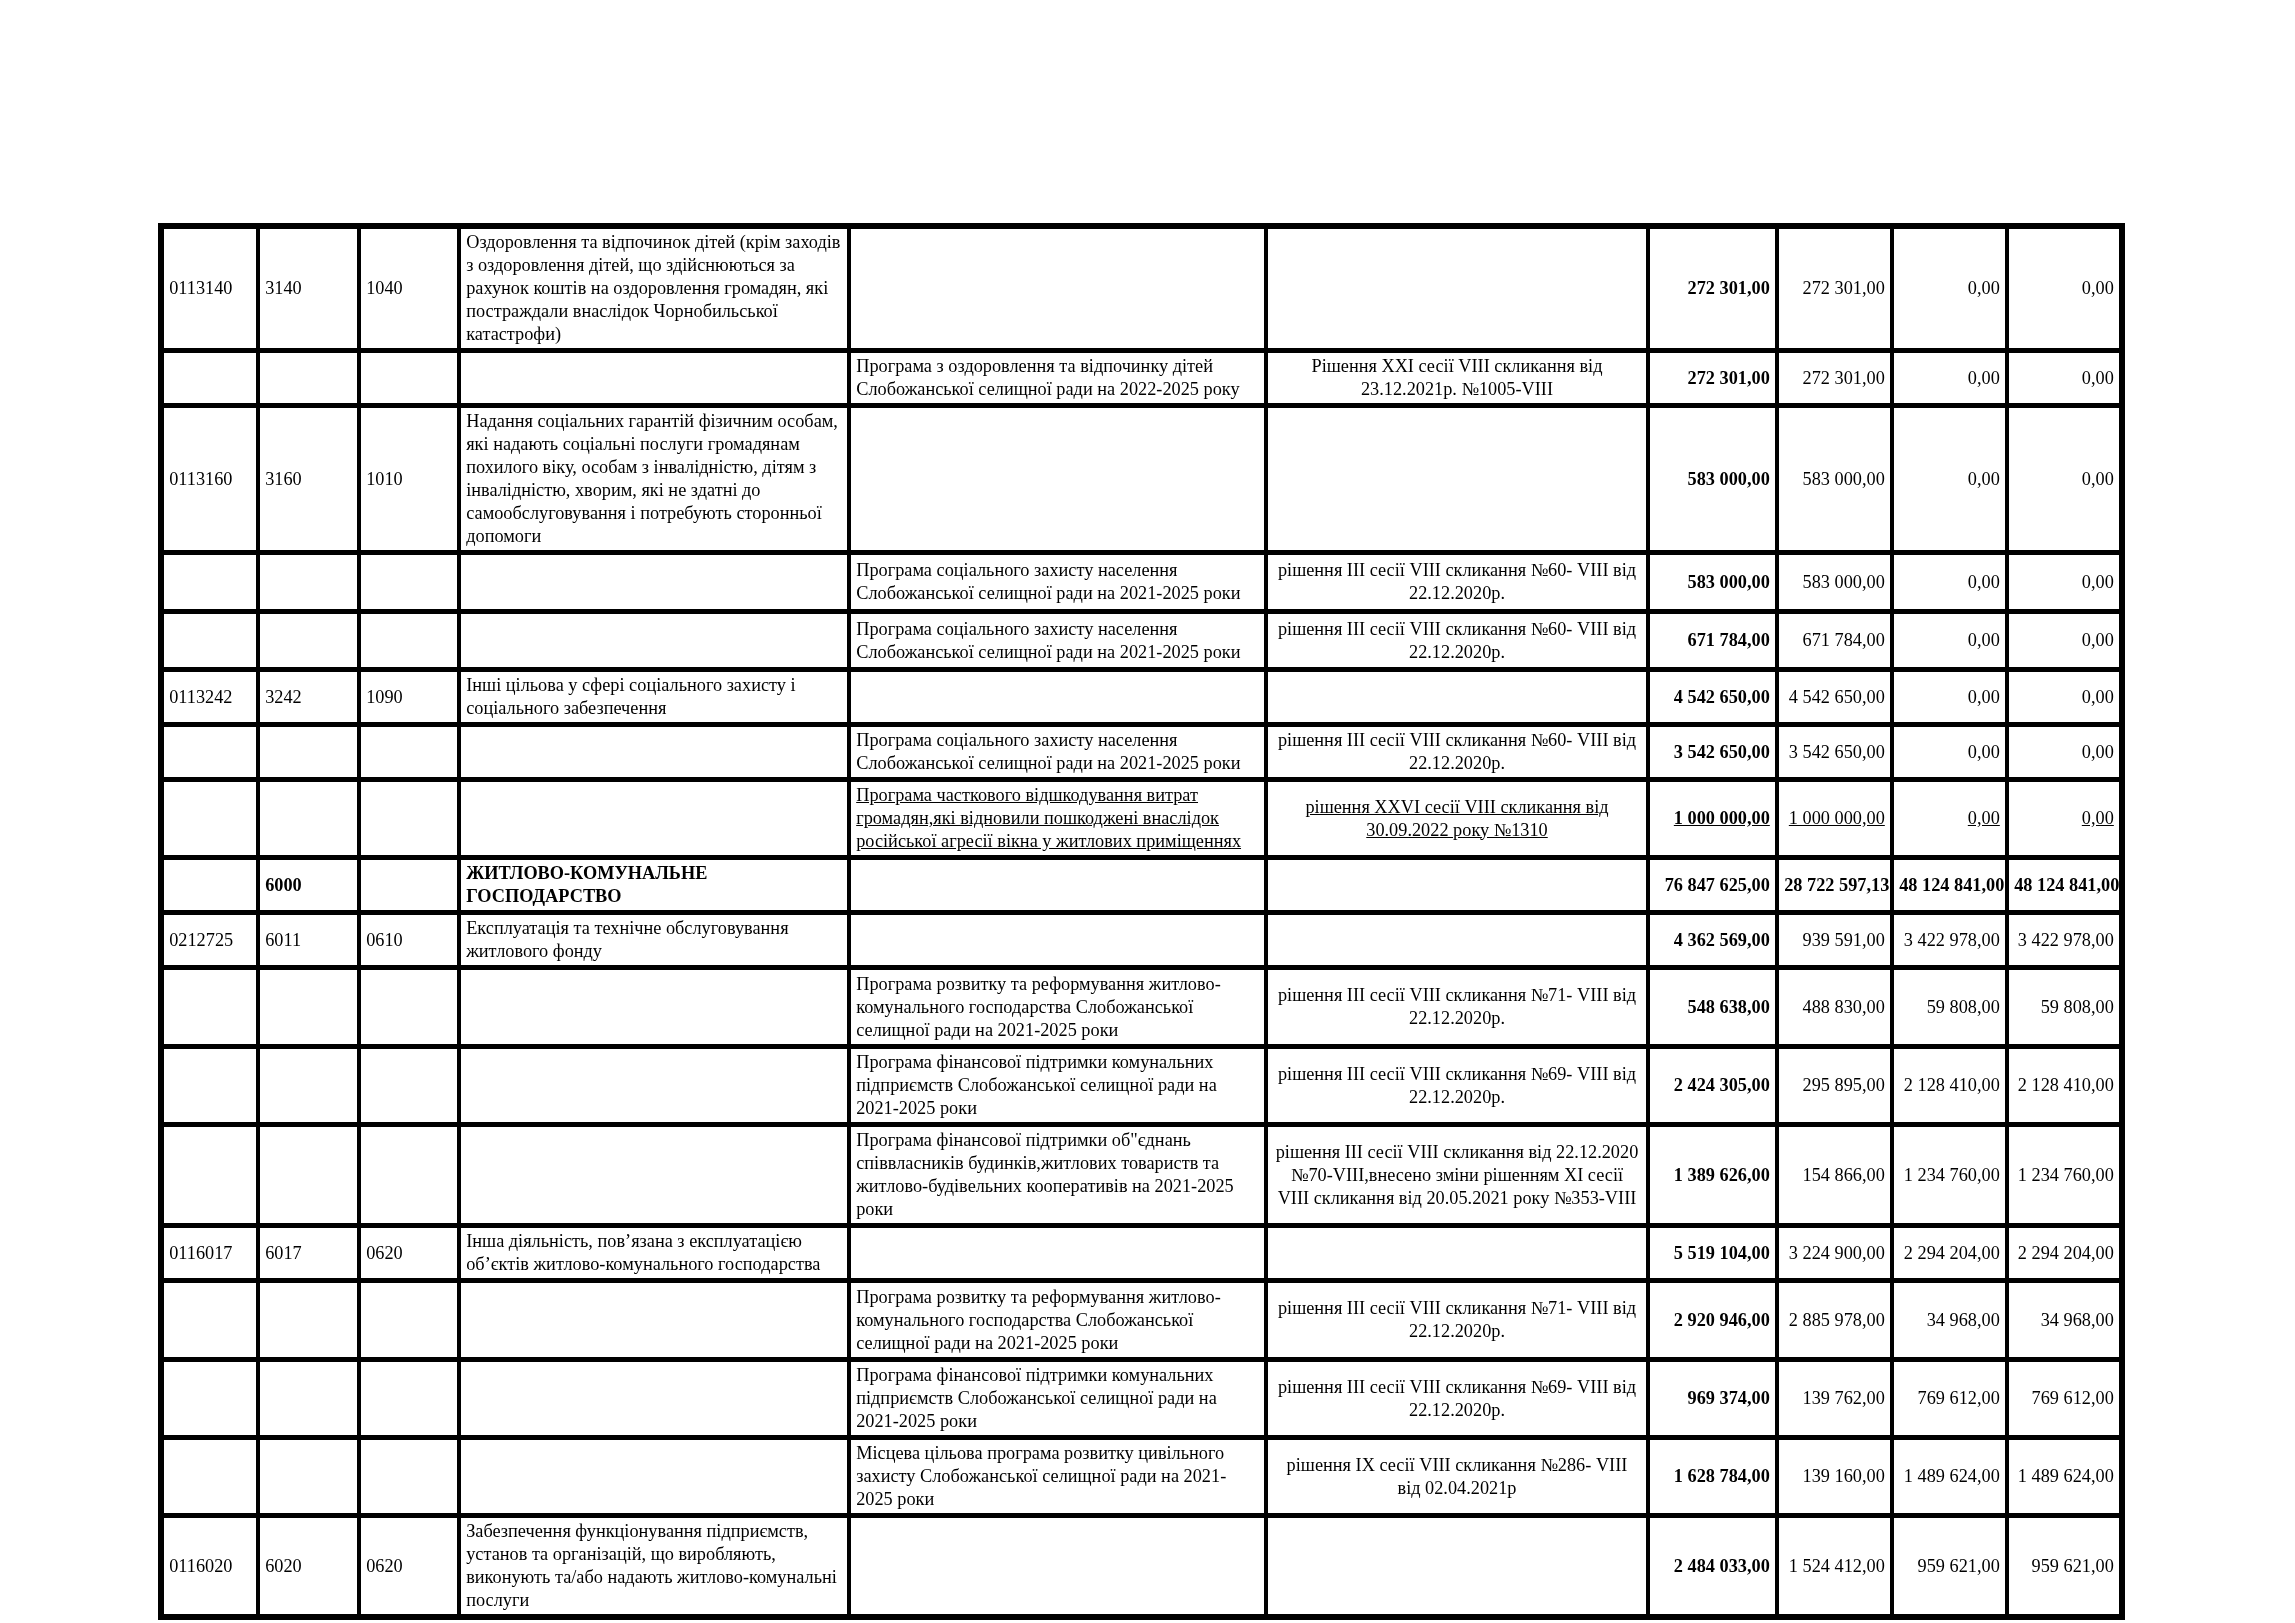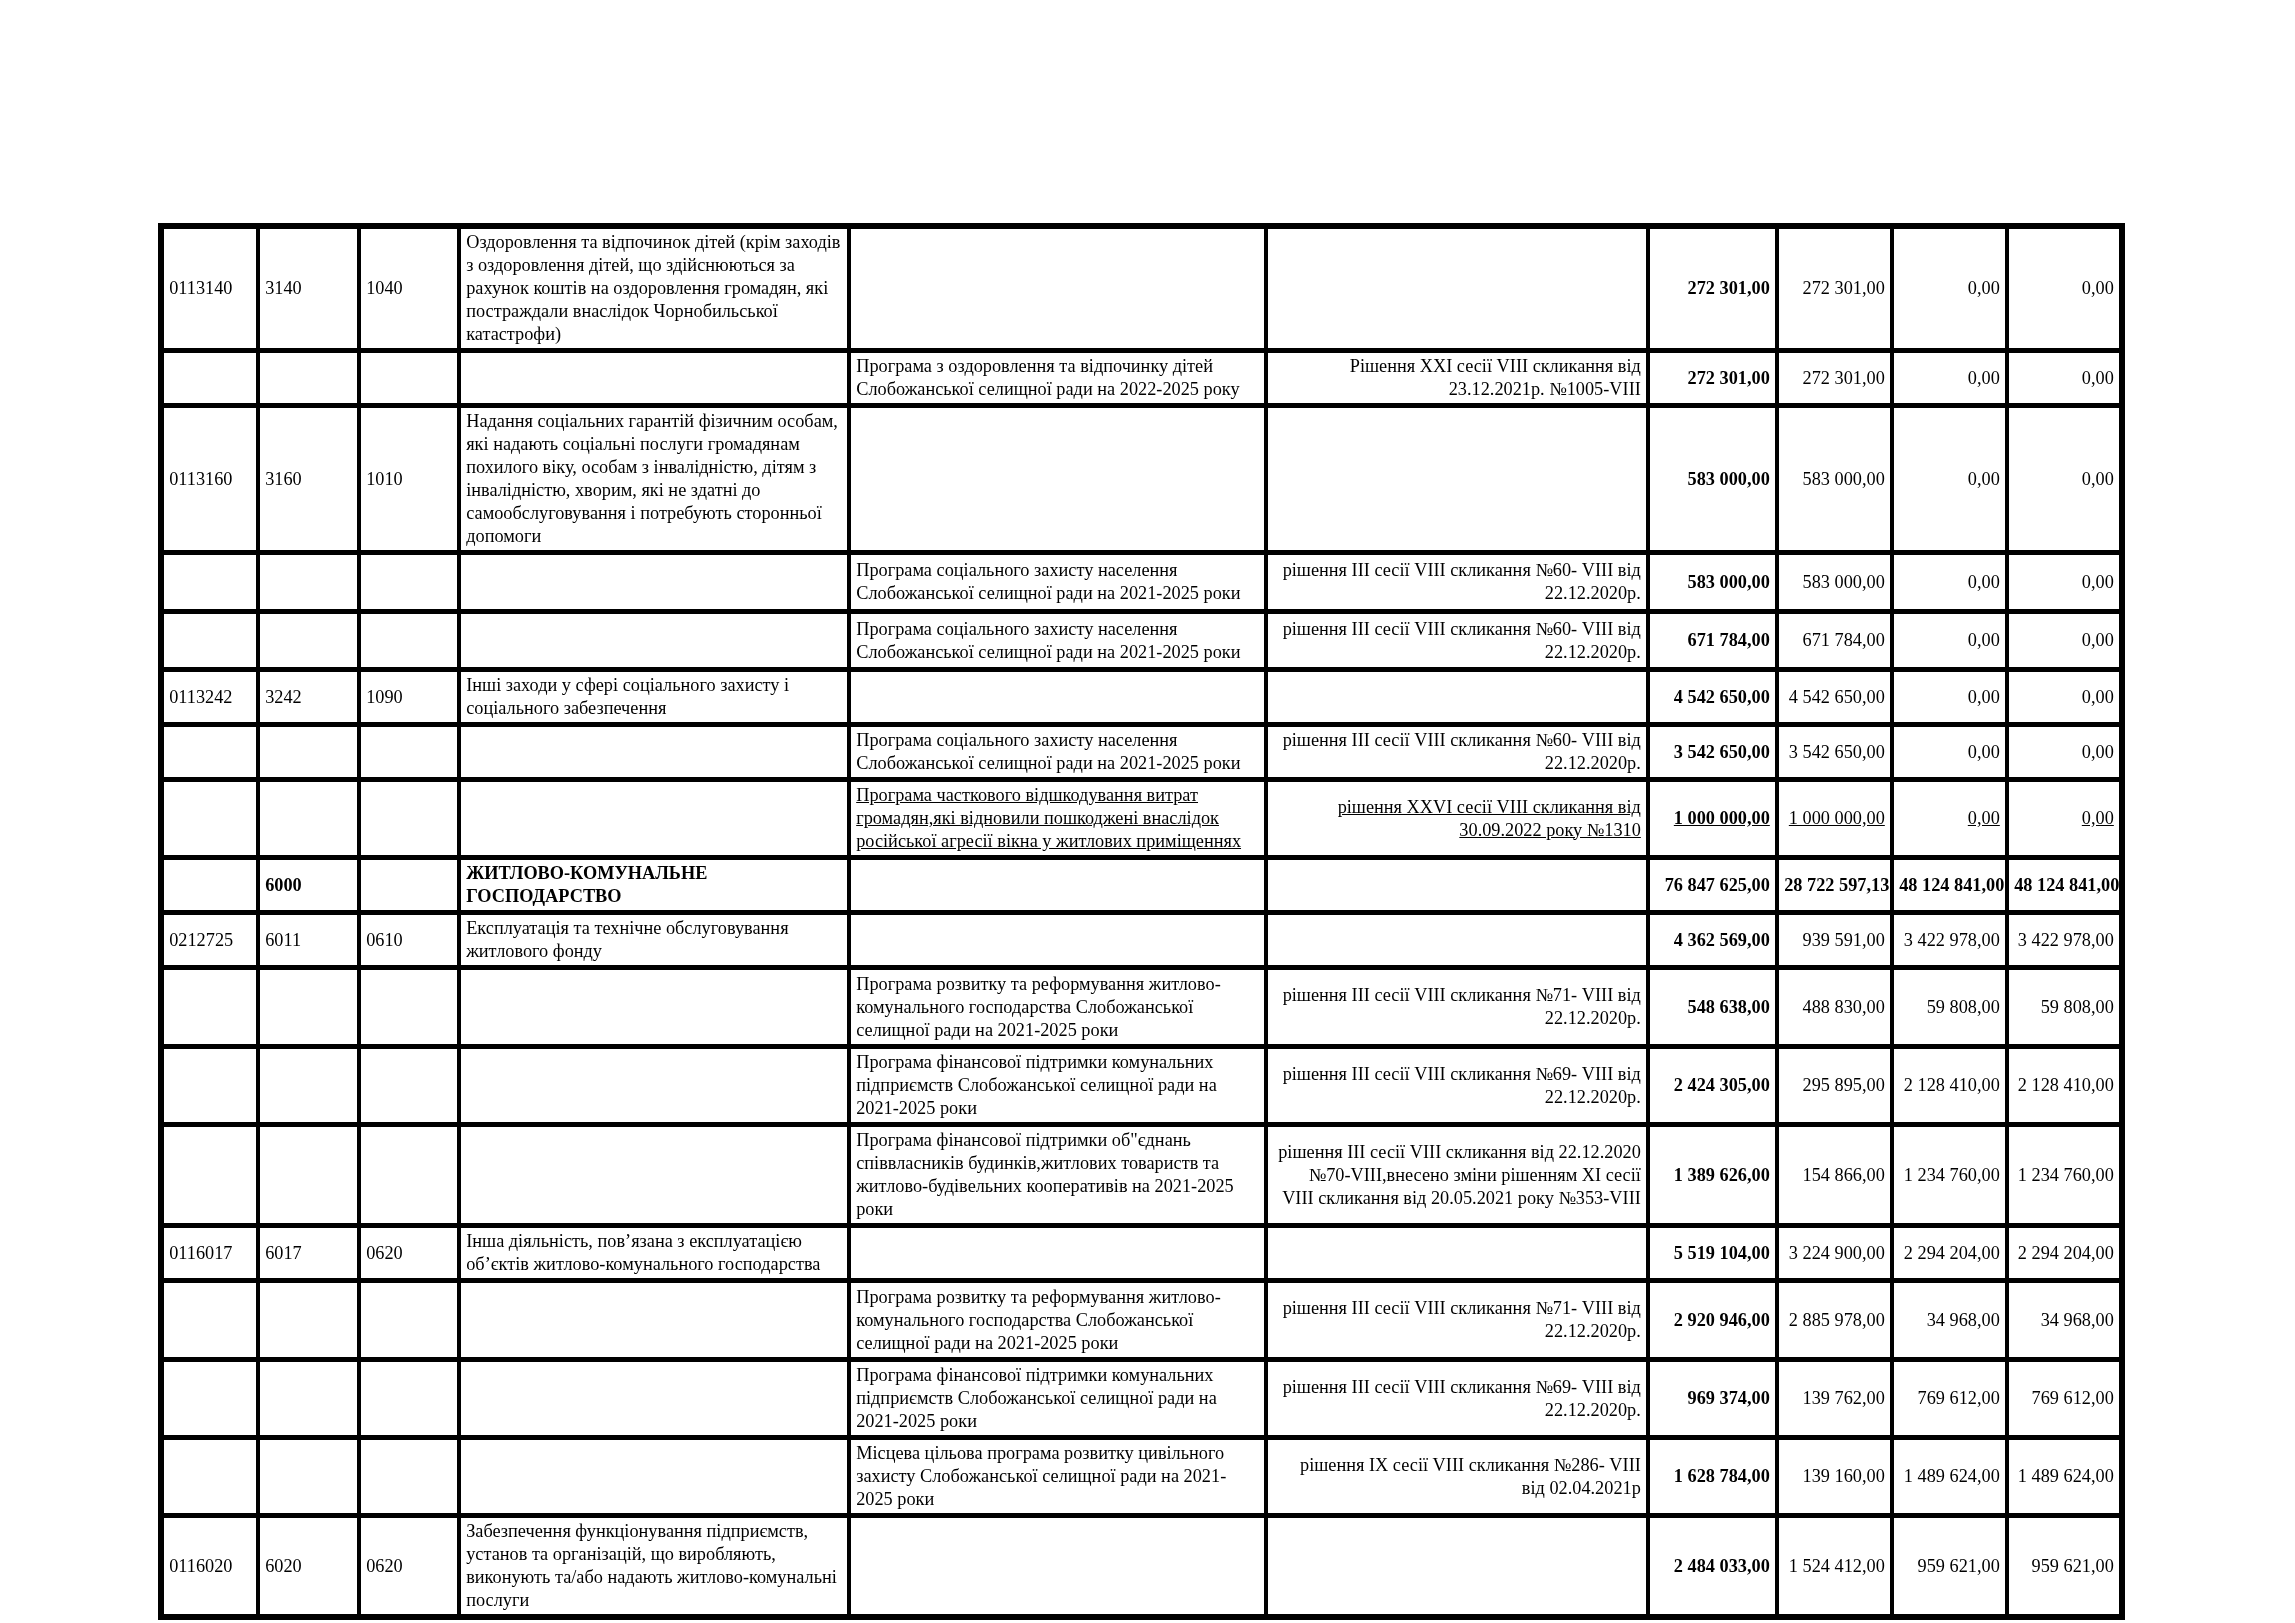--- a/index.html
+++ b/index.html
@@ -36,21 +36,21 @@
   col.c-name{width:390px;}
   col.c-prog{width:417px;}
   col.c-dec{width:382px;}
   col.c-n1{width:129px;}
   col.c-n2{width:115px;}
   col.c-n3{width:115px;}
   col.c-n4{width:115px;}
   td.col-code{text-align:left;font-size:19.6px;}
   td.col-name{text-align:left;}
   td.col-program{text-align:left;}
-  td.col-decision{text-align:right;}
+  td.col-decision{text-align:center;}
   td.col-num{text-align:right;padding-right:4.6px;white-space:nowrap;}
   td.col-total{font-weight:bold;}
   tr.bold-row td{font-weight:bold;}
 </style>
 </head>
 <body>
 
 <div class="page">
   <table class="budget">
     <colgroup>
@@ -123,21 +123,21 @@
           <td class="col-decision">рішення III сесії VIII скликання №60- VIII від 22.12.2020р.</td>
           <td class="col-num col-total">671 784,00</td>
           <td class="col-num">671 784,00</td>
           <td class="col-num">0,00</td>
           <td class="col-num">0,00</td>
         </tr>
         <tr style="height: 52px;">
           <td class="col-code">0113242</td>
           <td class="col-code">3242</td>
           <td class="col-code">1090</td>
-          <td class="col-name">Інші заходи у сфері соціального захисту і соціального забезпечення</td>
+          <td class="col-name">Інші цільова у сфері соціального захисту і соціального забезпечення</td>
           <td class="col-program"></td>
           <td class="col-decision"></td>
           <td class="col-num col-total">4 542 650,00</td>
           <td class="col-num">4 542 650,00</td>
           <td class="col-num">0,00</td>
           <td class="col-num">0,00</td>
         </tr>
         <tr style="height: 54px;">
           <td class="col-code"></td>
           <td class="col-code"></td>

